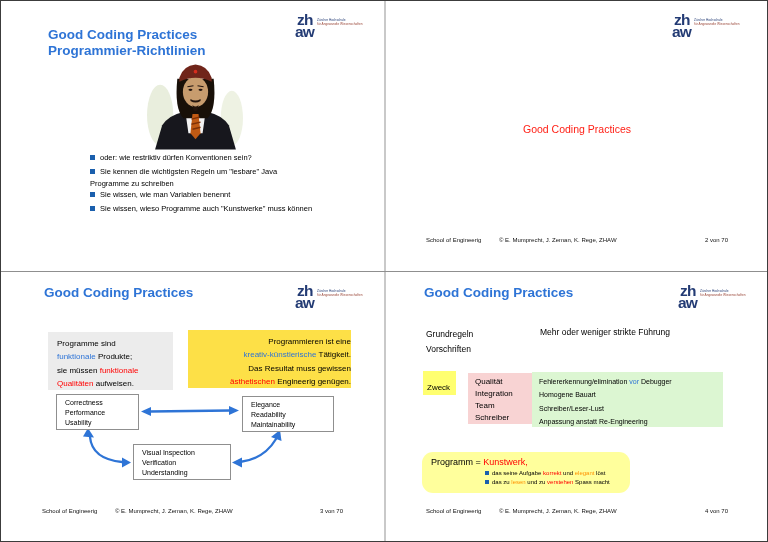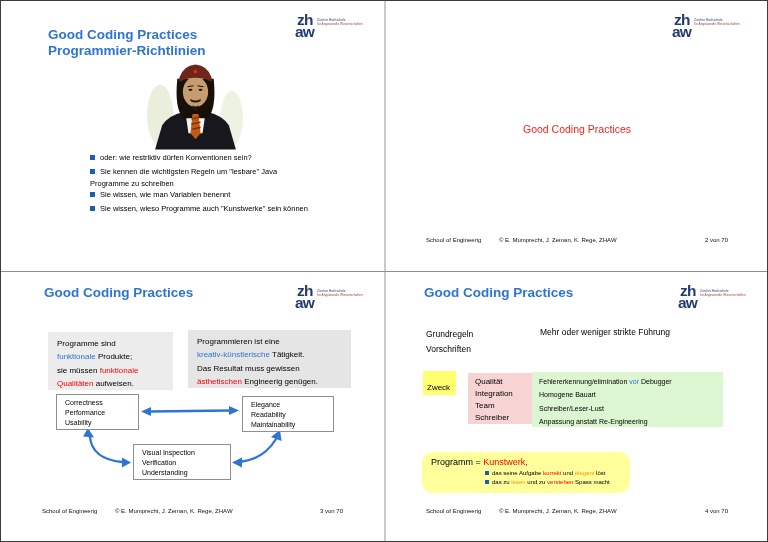--- a/index.html
+++ b/index.html
@@ -34,21 +34,21 @@
   .bl{height:14.2px;line-height:10px;white-space:nowrap;}
   .bl.cont{height:11px;margin-top:-2.5px;}
   .sq{display:inline-block;width:5px;height:5px;background:#1A5FAD;margin-right:5px;}
 
   
   .s2-title{position:absolute;left:0;right:0;top:121px;text-align:center;color:#FF1E14;font-size:10.5px;}
 
   
   .txtbox{position:absolute;font-size:8px;line-height:13.4px;padding:5px 0 0 9px;box-sizing:border-box;}
   .graybox{left:46px;top:59px;width:125px;height:58px;background:#ECECEC;}
-  .pinkbox3{left:186px;top:57px;width:163px;height:58px;background:#e5e5e5;}
+  .pinkbox3{left:186px;top:57px;width:163px;height:58px;background:#fde047;text-align:right;}
   .word-blue{color:#2E74D6;}
   .word-red{color:#FF0000;}
   .word-orange{color:#FF9200;}
   .fbox{position:absolute;border:1px solid #8f8f8f;background:#fff;font-size:7px;line-height:10px;padding:2.5px 0 0 8px;box-sizing:border-box;}
   #fbox1{left:54px;top:121px;width:83px;height:36px;}
   #fbox2{left:240px;top:123px;width:92px;height:36px;}
   #fbox3{left:131px;top:171px;width:98px;height:36px;}
   .arrows{position:absolute;left:0;top:0;width:381px;height:269px;pointer-events:none;}
 
   
@@ -103,21 +103,21 @@
       <path d="M47,44 Q50,47 53,44 L52,49 Q50,51 48,49 Z" fill="#23150d"></path>
       <path d="M47,53 L53,53 L55,72 L50,78 L45,72 Z" fill="#c05a14"></path>
       <path d="M46,58 L54,56 M46,63 L55,61 M47,68 L55,66" stroke="#7e3108" stroke-width="1.4"></path>
     </svg>
 
     <div class="bullets">
       <div class="bl"><span class="sq"></span><span>oder: wie restriktiv dürfen Konventionen sein?</span></div>
       <div class="bl"><span class="sq"></span><span>Sie kennen die wichtigsten Regeln um "lesbare" Java</span></div>
       <div class="bl cont"><span>Programme zu schreiben</span></div>
       <div class="bl"><span class="sq"></span><span>Sie wissen, wie man Variablen benennt</span></div>
-      <div class="bl"><span class="sq"></span><span>Sie wissen, wieso Programme auch "Kunstwerke" sein können</span></div>
+      <div class="bl"><span class="sq"></span><span>Sie wissen, wieso Programme auch "Kunstwerke" muss können</span></div>
     </div>
   </div>
 
   <div class="cell" id="cell-tr">
     <div class="zhaw-logo" style="left:286px;top:12px;">
       <div class="logo-words">
         <div class="lw1">zh</div>
         <div class="lw2">aw</div>
       </div>
       <div class="logo-sub">

